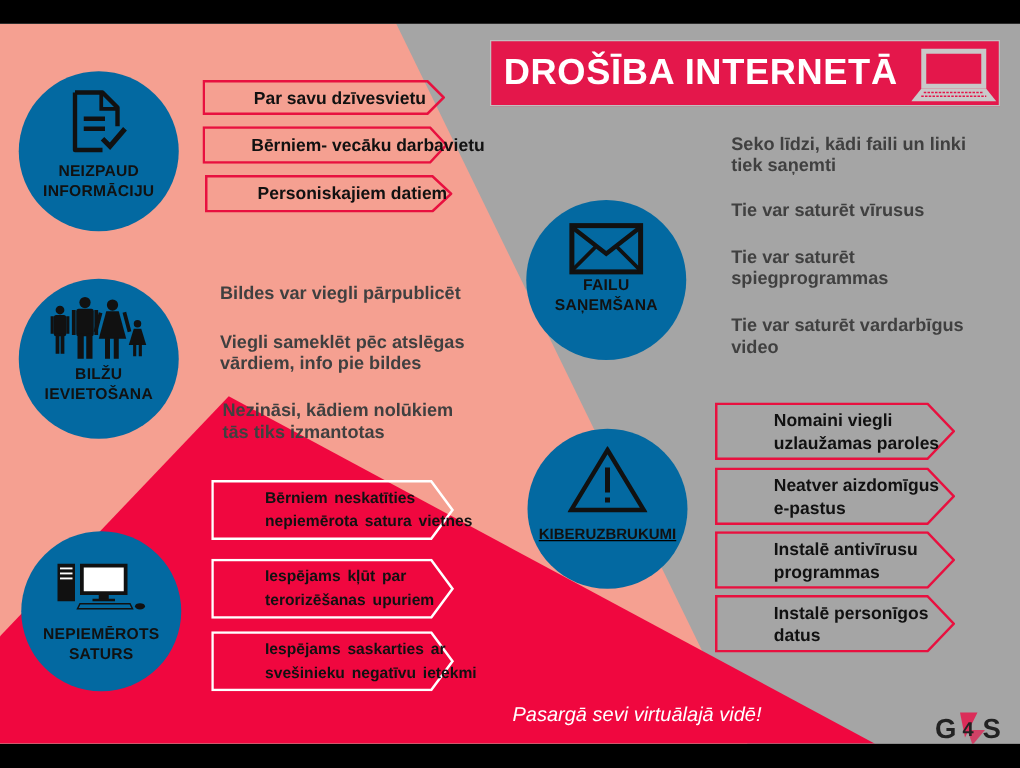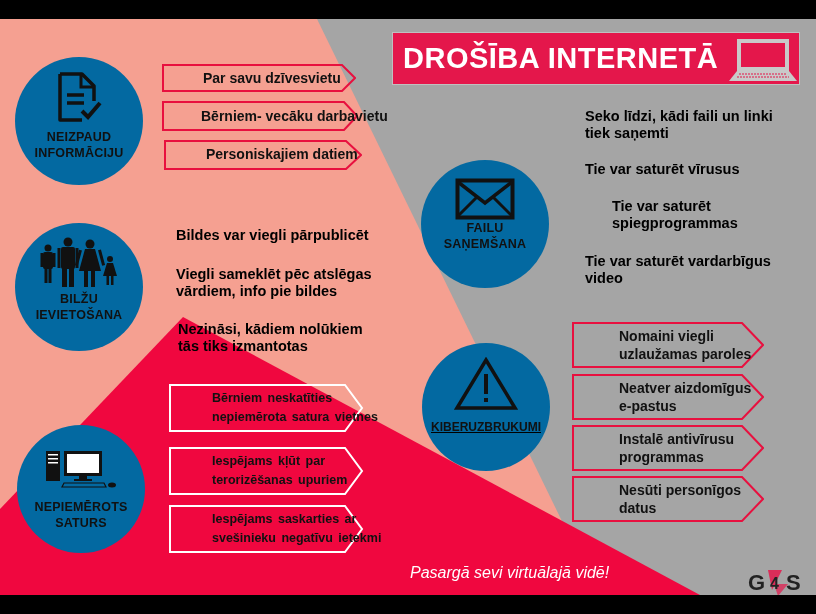--- a/index.html
+++ b/index.html
@@ -10,21 +10,21 @@
   .circle { position:absolute; width:128px; height:128px; border-radius:50%; background:#0369a1;
             display:flex; flex-direction:column; align-items:center; }
   .circle .cap { font-weight:bold; font-size:12.5px; color:#111; text-align:center; line-height:16px; letter-spacing:0.2px; }
   .title-box { position:absolute; left:392px; top:13px; width:408px; height:53px; background:#e4174b;
                border:1px solid #c0c0c0; box-sizing:border-box;padding-left:36px; }
   .title-text { position:absolute; left:10px; top:9px; color:#fff; font-weight:bold; font-size:29px; letter-spacing:0.5px; white-space:nowrap; }
   .arrow { position:absolute; }
   .arrow svg { position:absolute; left:0; top:0; }
   .arrow .txt { position:absolute; left:8px; font-weight:bold; color:#111; font-size:14px; line-height:18px; white-space:nowrap;margin-left:35px; }
   .arrow.small .txt { font-size:12.5px; line-height:19px; word-spacing:2px; }
-  .bullet { position:absolute; font-weight:bold; color:#000000; font-size:14.5px; line-height:17px; }
+  .bullet { position:absolute; font-weight:bold; color:#404040; font-size:14.5px; line-height:17px; }
   .slogan { position:absolute; left:410px; top:545px; color:#fff; font-style:italic; font-size:16px; white-space:nowrap; }
   .logo { position:absolute; left:748px; top:547px; width:58px; height:32px; }
 </style>
 </head>
 <body>
 
 <div class="slide">
 
   <svg class="bgsvg" width="816" height="576" viewBox="0 0 816 576">
     <rect x="0" y="0" width="816" height="576" fill="#a5a5a5"></rect>
@@ -177,21 +177,21 @@
     <div class="cap">SAŅEMŠANA</div>
   </div>
 
   <div class="bullet" style="left:585px;top:89px;">
     <div>Seko līdzi, kādi faili un linki</div>
     <div>tiek saņemti</div>
   </div>
   <div class="bullet" style="left:585px;top:142px;">
     <div>Tie var saturēt vīrusus</div>
   </div>
-  <div class="bullet" style="left:585px;top:179px;margin-left:27px;">
+  <div class="bullet" style="left:585px;top:179px;">
     <div>Tie var saturēt</div>
     <div>spiegprogrammas</div>
   </div>
   <div class="bullet" style="left:585px;top:234px;">
     <div>Tie var saturēt vardarbīgus</div>
     <div>video</div>
   </div>
 
   <div class="circle" style="left:422px;top:324px;text-decoration:underline;">
     <svg style="margin-top:14px" width="64" height="54" viewBox="0 0 64 54">
@@ -227,21 +227,21 @@
     <div class="txt" style="left:12px;top:5px">
       <div>Instalē antivīrusu</div>
       <div>programmas</div>
     </div>
   </div>
   <div class="arrow" style="left:572px;top:457px;width:192px;height:46px;">
     <svg width="192" height="46">
         <polygon points="1,1 170,1 191,23 170,45 1,45" fill="none" stroke="#e8103f" stroke-width="2"></polygon>
       </svg>
     <div class="txt" style="left:12px;top:5px">
-      <div>Nesūti personīgos</div>
+      <div>Instalē personīgos</div>
       <div>datus</div>
     </div>
   </div>
 
   <div class="slogan" style="top:545px;">Pasargā sevi virtuālajā vidē!</div>
   <svg class="logo" viewBox="0 0 58 32">
     <polygon points="20,4 34,4 24,24" fill="#e4174b" opacity="0.85"></polygon>
     <polygon points="26,18 40,18 30,30" fill="#e4174b" opacity="0.7"></polygon>
     <text x="0" y="24" font-family="Liberation Sans, sans-serif" font-weight="bold" font-size="22" fill="#222">G</text>
     <text x="22" y="23" font-family="Liberation Sans, sans-serif" font-weight="bold" font-size="16" fill="#222">4</text>

